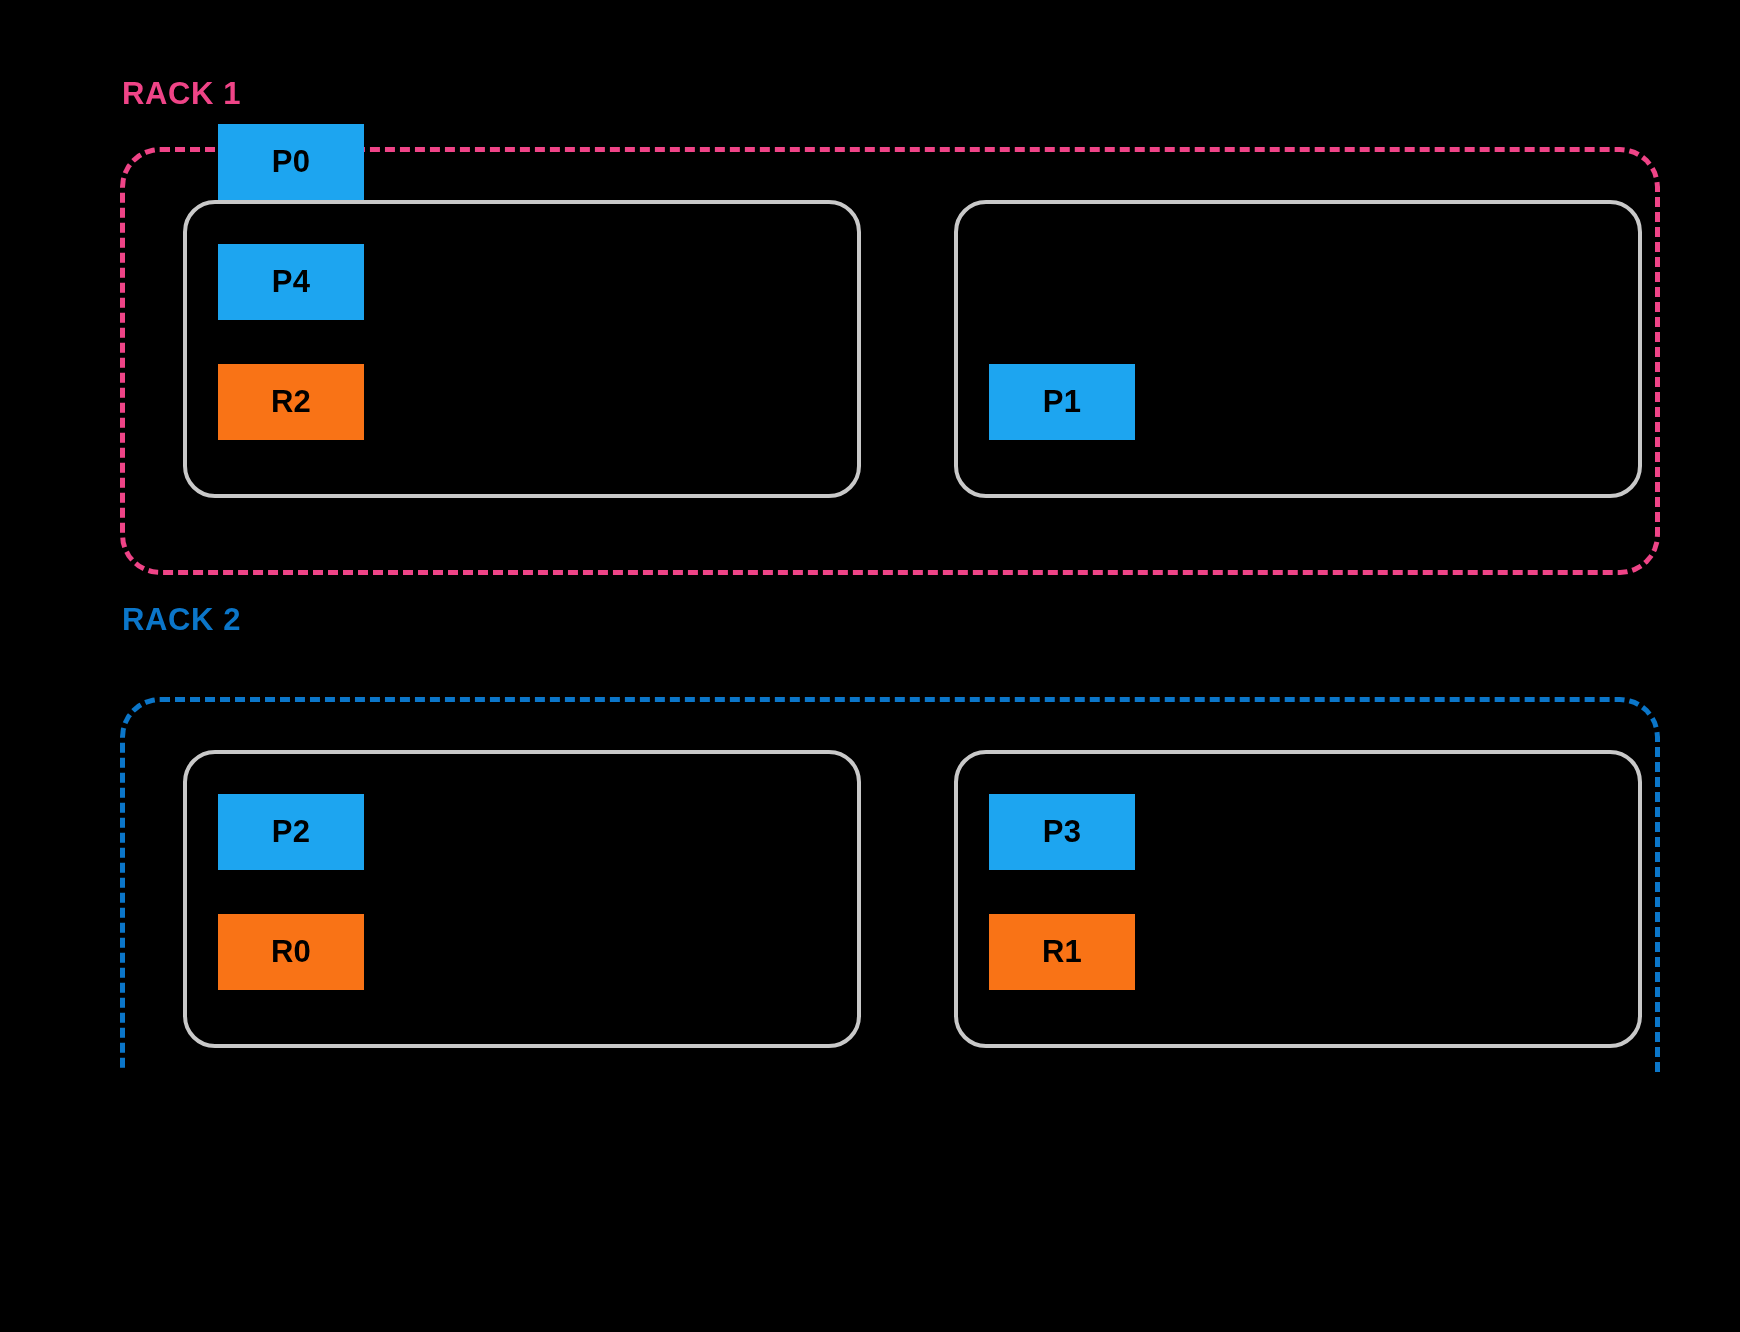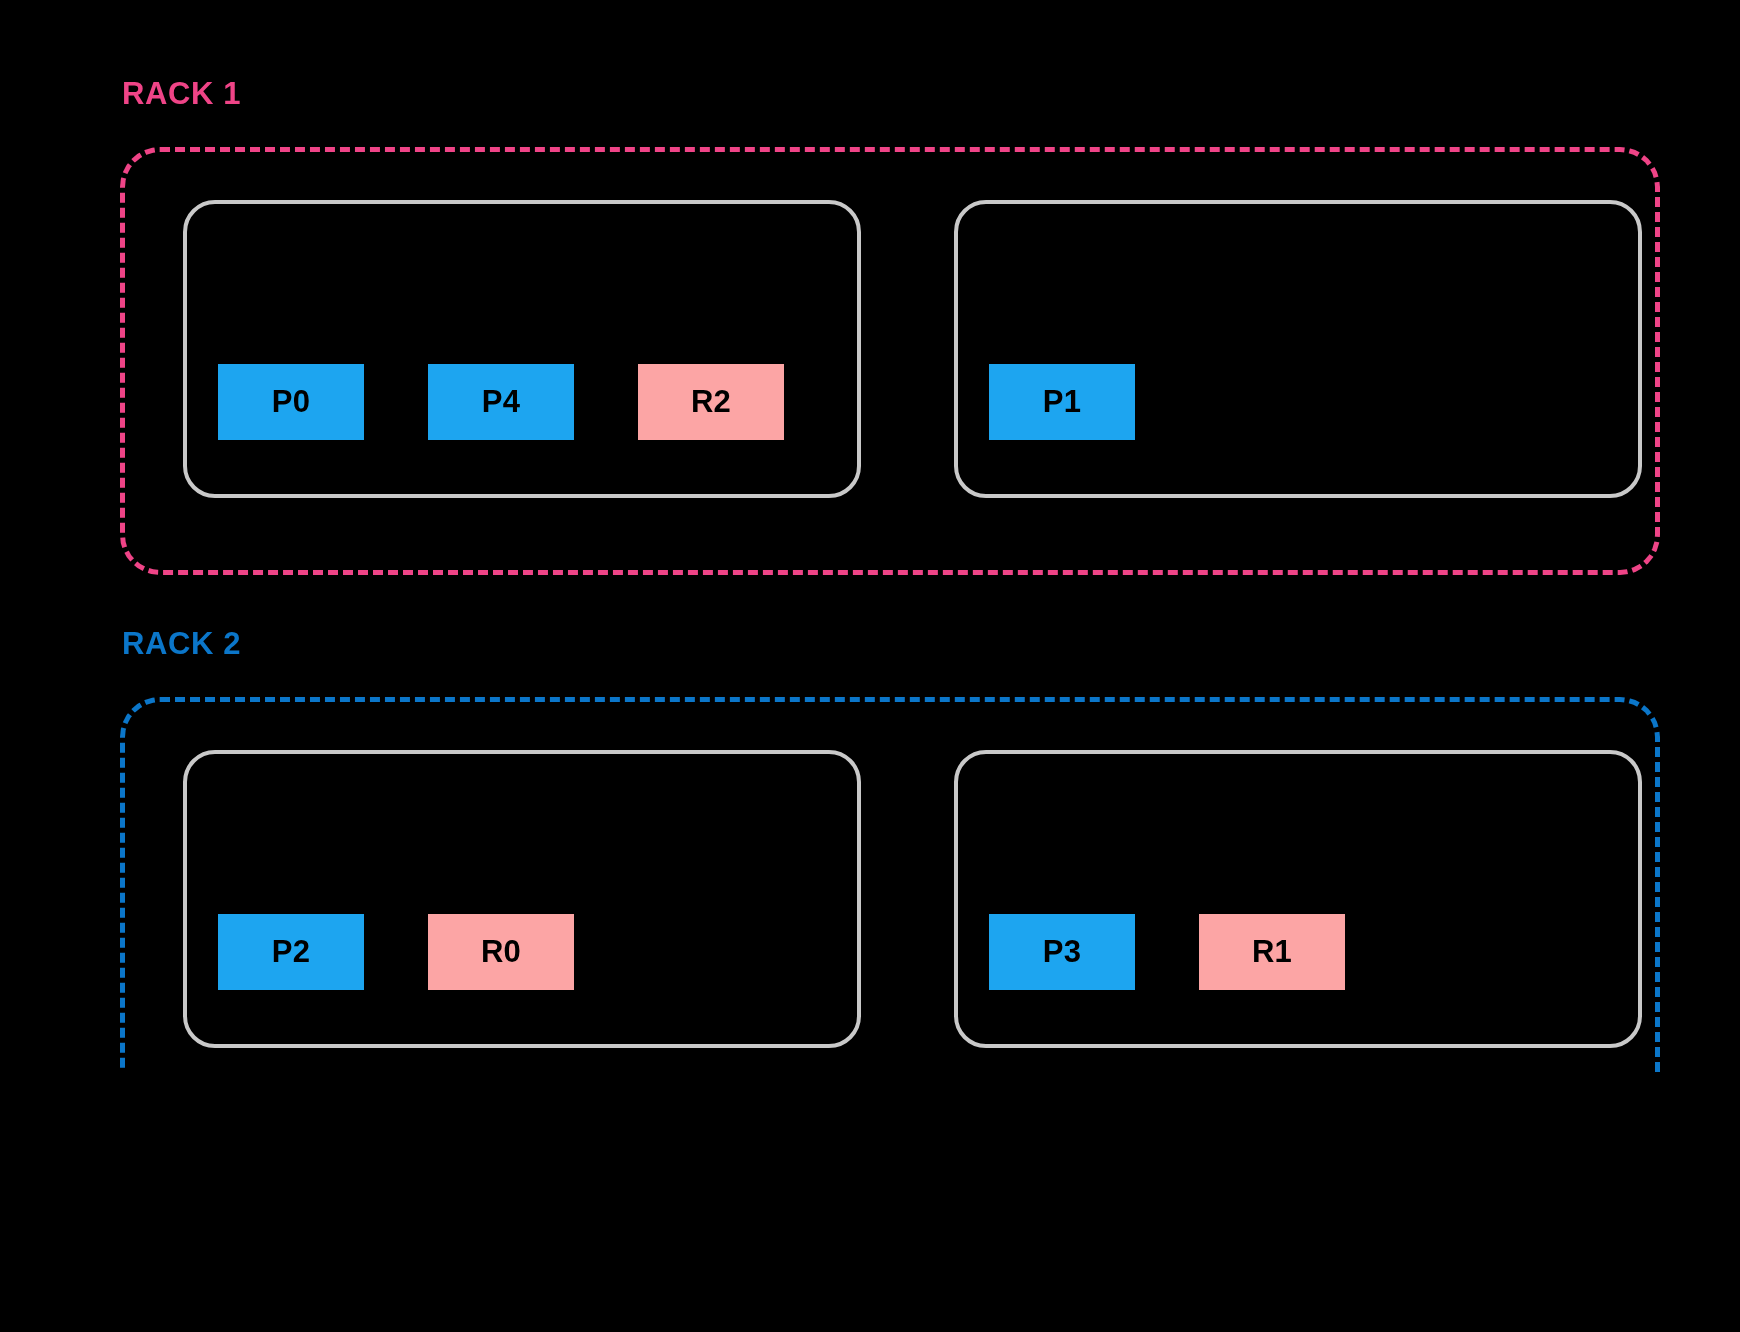--- a/index.html
+++ b/index.html
@@ -21,21 +21,21 @@
   
   .rack-label {
     position: absolute;
     font-size: 31px;
     font-weight: bold;
     letter-spacing: 0.6px;
     line-height: 1;
     white-space: nowrap;
   }
   #rack1-label { left: 122px; top: 78px; color: #ef4487; }
-  #rack2-label { left: 122px; top: 628px; color: #0b76c9; }
+  #rack2-label { left: 122px; top: 604px; color: #0b76c9; }
 
   
   .rack-box {
     position: absolute;
     box-sizing: border-box;
     border-radius: 40px;
     border-style: dashed;
     border-width: 5px;
     background: transparent;
   }
@@ -63,36 +63,36 @@
     padding: 0 0 54px 31px;
   }
   .node-left  { left: 183px; width: 678px; }
   .node-right { left: 954px; width: 688px; }
   .row-top    { top: 200px; height: 298px; }
   .row-bottom { top: 750px; height: 298px; }
 
   
   .chips {
     display: flex;
-    flex-direction: row;
-    gap: 64px;
+    flex-direction: column;
+    gap: 44px;
   }
   .chip {
     width: 146px;
     height: 76px;
     display: flex;
     align-items: center;
     justify-content: center;
     font-size: 31px;
     font-weight: bold;
     color: #000000;
     letter-spacing: 0.3px;
   }
   .chip-leader  { background: #1da5f0; }
-  .chip-replica { background: #fca5a5; }
+  .chip-replica { background: #f97316; }
 </style>
 </head>
 <body>
 
 <div id="canvas">
 
   <div class="rack-label" id="rack1-label">RACK 1</div>
 
   <div class="rack-box" id="rack1-box"></div>
 

